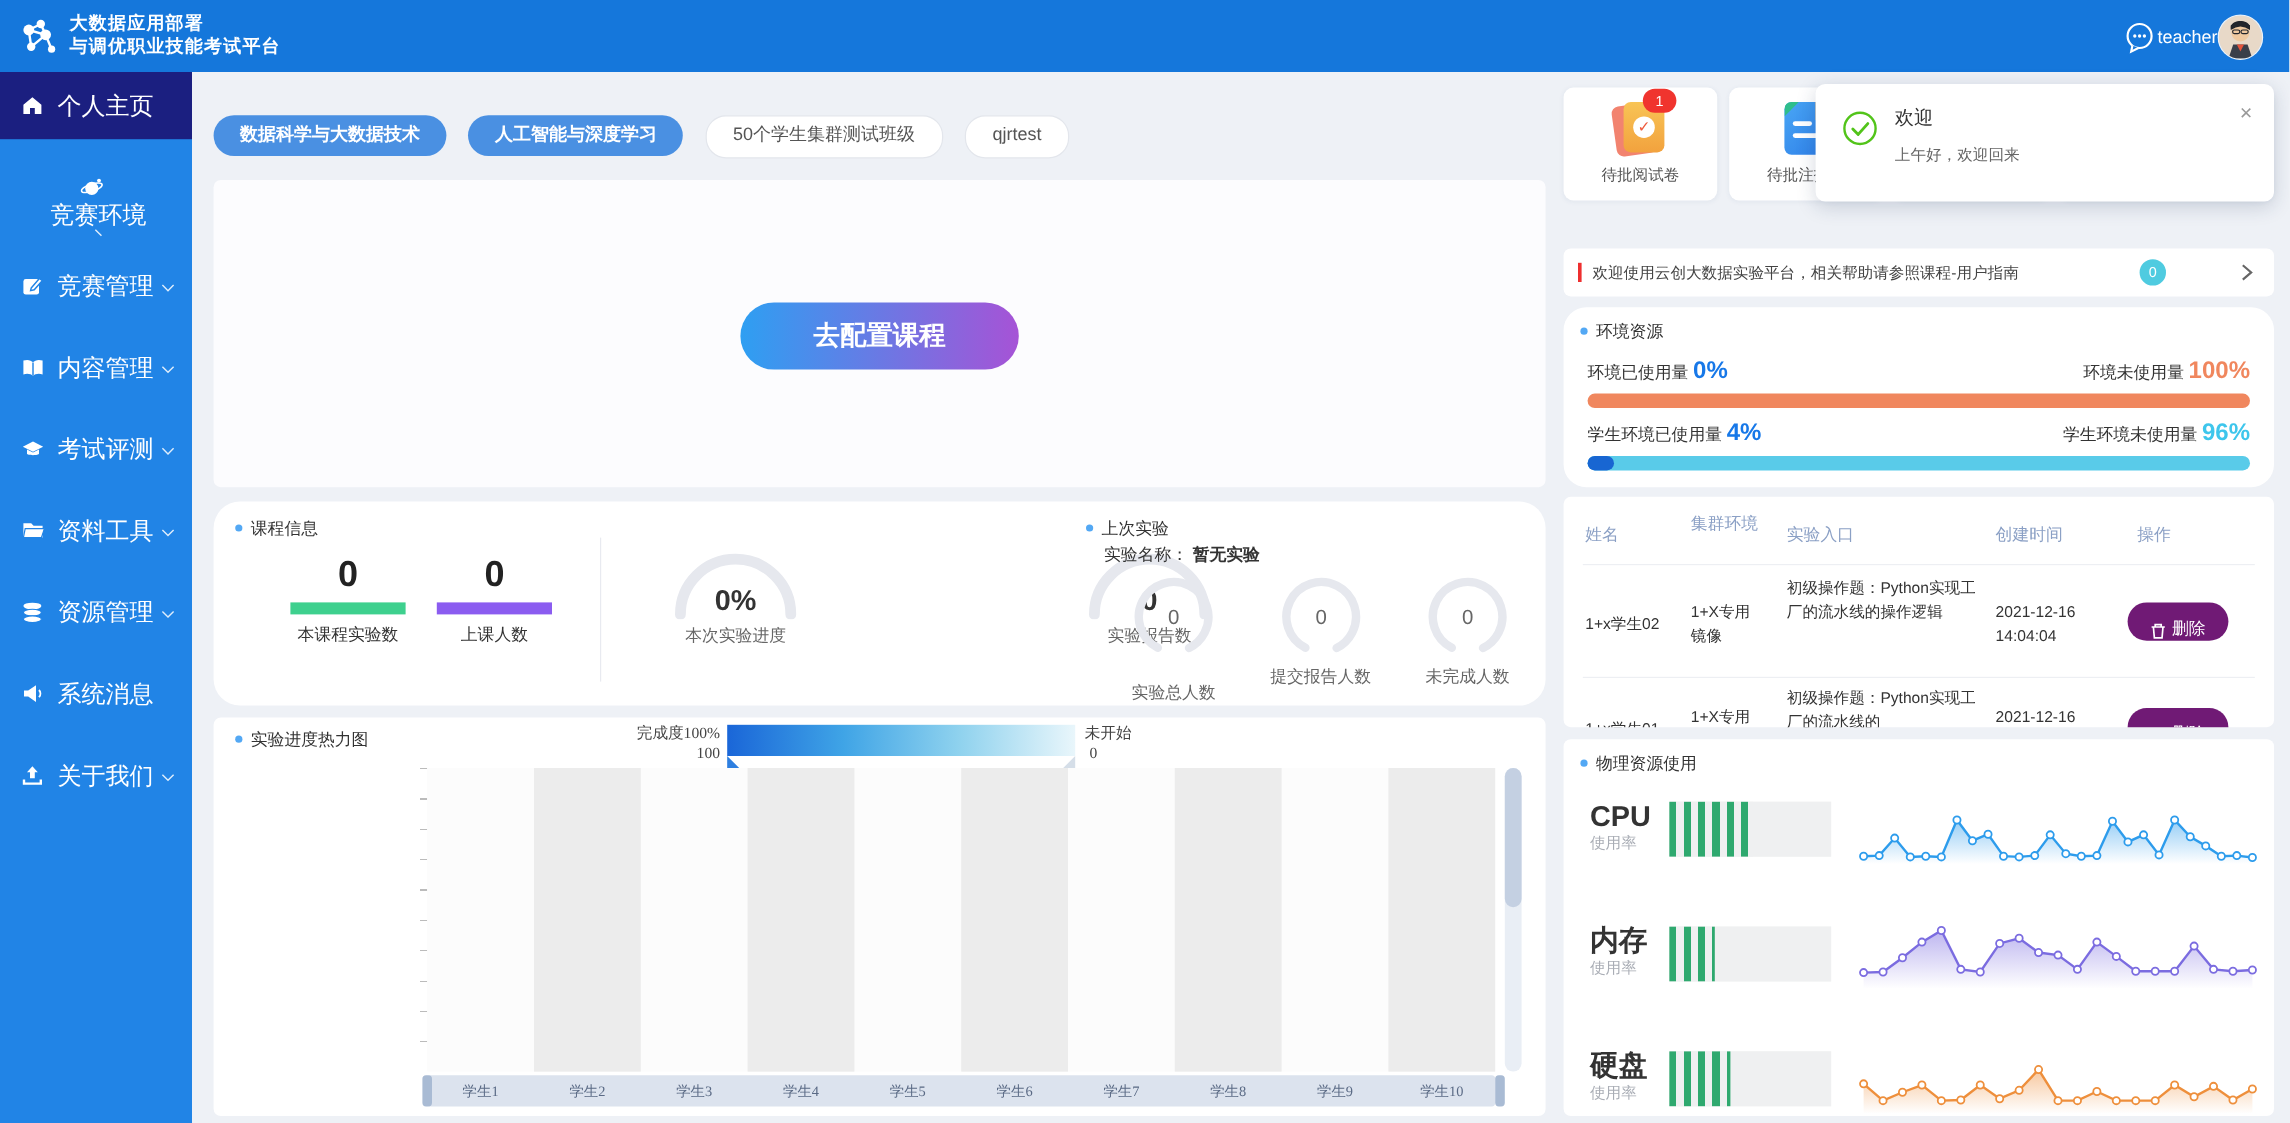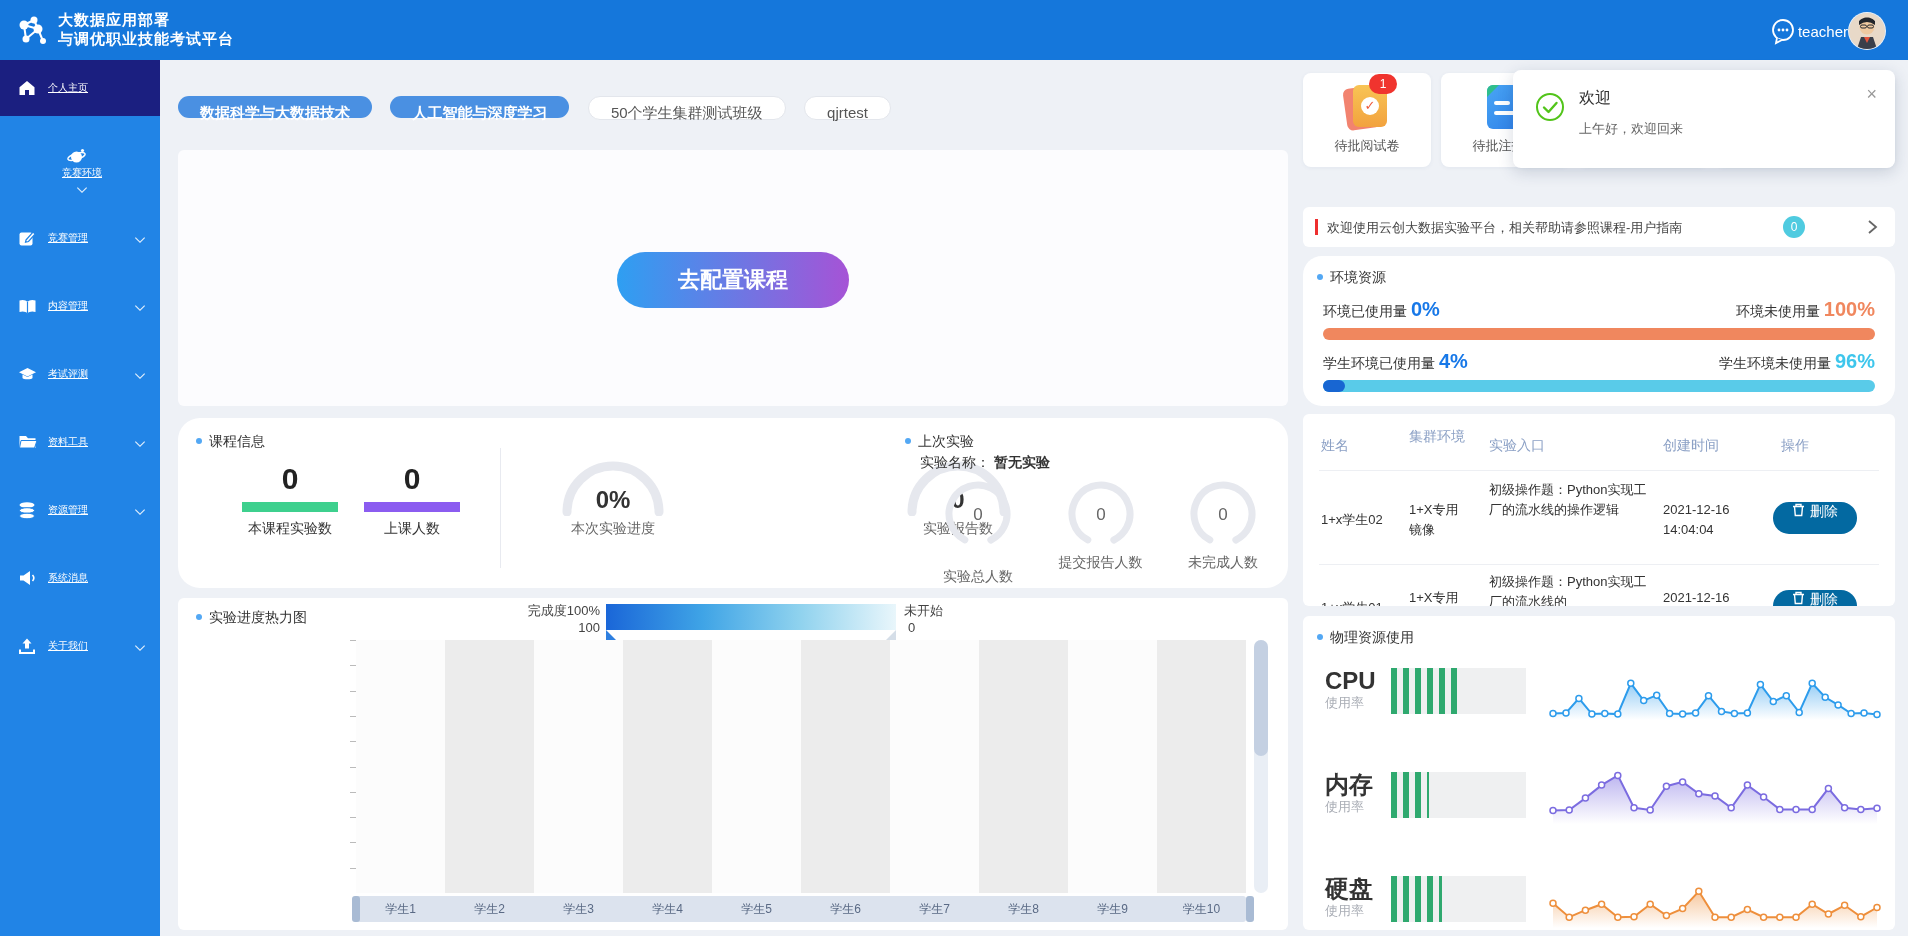--- a/index.html
+++ b/index.html
@@ -8,27 +8,27 @@
   .abs{position:absolute;}
   .card{position:absolute;background:#fff;border-radius:6px;}
   
   .header{left:0;top:0;width:1908px;height:60px;background:#1577DB;color:#fff;}
   .logo-title{left:58px;top:10px;font-size:15px;font-weight:700;line-height:19px;letter-spacing:1px;}
   .hdr-right{right:22px;top:12px;display:flex;align-items:center;gap:0;}
   .uname{color:#fff;font-size:15px;}
   .avatar{width:36px;height:36px;border-radius:50%;background:#cfe0f2;overflow:hidden;border:1px solid rgba(255,255,255,.6);}
   
   .sidebar{left:0;top:60px;width:160px;height:876px;background:#2184E6;}
-  .side-item{display:flex;align-items:center;height:48px;margin-top:20px;padding:0 14px 0 18px;color:#fff;font-size:10px;cursor:pointer;text-decoration:underline;}
+  .side-item{display:flex;align-items:center;height:48px;margin-top:20px;padding:0 14px 0 18px;color:#fff;font-size:20px;cursor:pointer;}
   .side-item.active{background:#1B1F80;margin-top:0;height:56px;}
   .sicon{width:20px;height:20px;margin-right:10px;flex:none;display:flex;align-items:center;}
   .slabel{flex:1;}
   .chev{width:10px;height:10px;border-right:2px solid rgba(255,255,255,.85);border-bottom:2px solid rgba(255,255,255,.85);transform:rotate(45deg) scale(.6);}
   
-  .tab{display:inline-block;height:22px;line-height:34px;border-radius:17px;padding:0 22px;font-size:15px;margin-right:14px;}
+  .tab{display:inline-block;height:34px;line-height:34px;border-radius:17px;padding:0 22px;font-size:15px;margin-right:14px;}
   .tab.on{background:#4A90E2;color:#fff;font-weight:700;}
   .tab.off{background:#fff;color:#555;border:1px solid #E3E6EC;line-height:32px;}
   
   .go-btn{position:absolute;left:50%;top:102px;transform:translateX(-50%);width:232px;height:56px;border:none;border-radius:28px;background:linear-gradient(90deg,#2E9FF2,#A653D6);color:#fff;font-size:22px;font-weight:700;font-family:inherit;cursor:pointer;}
   .bullet{display:inline-block;width:6px;height:6px;border-radius:50%;background:#53A8F4;margin-right:7px;vertical-align:2px;}
   .sec-title{font-size:14px;color:#333;}
   .stat-num{font-size:30px;font-weight:700;color:#222;text-align:center;}
   .stat-bar{height:10px;width:96px;margin:6px auto 8px;}
   .stat-label{font-size:14px;color:#333;text-align:center;}
   .gauge-wrap{position:absolute;text-align:center;width:130px;}
@@ -48,21 +48,21 @@
   .toast{position:absolute;left:1513px;top:70px;width:382px;height:98px;background:#fff;border-radius:8px;box-shadow:0 4px 16px rgba(30,50,90,.18);z-index:20;}
   .pct-blue{color:#1778E8;font-size:20px;font-weight:700;}
   .pct-orange{color:#F0875E;font-size:20px;font-weight:700;}
   .pct-cyan{color:#3EC6EC;font-size:20px;font-weight:700;}
   .env-label{font-size:14px;color:#333;}
   .bar{position:absolute;height:12px;border-radius:6px;left:20px;right:20px;}
   .seg{position:absolute;height:12px;border-radius:6px;left:0;top:0;background:#1866D2;}
   
   .th{font-size:14px;color:#8BA0C5;line-height:18px;}
   .td{font-size:13px;color:#333;line-height:20px;}
-  .del-btn{display:flex;align-items:flex-start;justify-content:center;gap:5px;width:84px;height:32px;border:none;border-radius:16px;background:#0369a1;color:#fff;font-size:14px;font-family:Liberation Serif, serif;cursor:pointer;}
+  .del-btn{display:flex;align-items:flex-end;justify-content:center;gap:5px;width:84px;height:32px;border:none;border-radius:16px;background:#701a75;color:#fff;font-size:14px;font-family:Liberation Serif, serif;cursor:pointer;}
   .rowline{position:absolute;left:16px;right:16px;height:1px;background:#EDEFF3;}
   
   .phys-label{font-size:24px;font-weight:700;color:#333;line-height:26px;}
   .phys-sub{font-size:13px;color:#A9ADB5;}
   .gauge-box{position:absolute;width:135px;height:46px;background:#EFF0F1;overflow:hidden;}
   .stripes{position:absolute;left:0;top:0;bottom:0;background:repeating-linear-gradient(90deg,#2FA96F 0 6px,#EFF0F1 6px 12px);}
   .slider-band{position:absolute;background:#DCE3EE;border-radius:3px;display:flex;}
   .handle{position:absolute;width:8px;height:26px;background:#A9BBD4;border-radius:3px;top:0;}
 </style>
 </head>
@@ -276,21 +276,21 @@
       <div style="text-align:center;width:110px;">
         <svg width="68" height="68" viewBox="0 0 68 68">
           <circle cx="34" cy="34" r="29" fill="none" stroke="#E6E8EE" stroke-width="7" stroke-linecap="round" stroke-dasharray="155 188" transform="rotate(117 34 34)"></circle>
           <text x="34" y="40" text-anchor="middle" font-size="17" fill="#666">0</text>
         </svg>
         <div style="font-size:14px;color:#666;margin-top:2px;">未完成人数</div>
       </div>
     </div>
   </div>
 
-  <div class="card" style="left:178px;top:598px;width:1110px;height:332px;">
+  <div class="card" style="left:178px;top:598px;width:1110px;height:332px;font-family:Liberation Serif, serif;">
     <div class="abs" style="left:18px;top:10px;">
       <span class="bullet"></span><span class="sec-title">实验进度热力图</span>
     </div>
 
     <div class="abs legend-txt" style="left:330px;top:4px;width:92px;text-align:right;">
       <div>完成度100%</div>
       <div>100</div>
     </div>
     <div class="abs" style="left:428px;top:6px;width:290px;height:26px;background:linear-gradient(90deg,#1A66D8,#3FA4E6,#8FD2EE,#E9F6FB);"></div>
     <div class="abs" style="left:428px;top:32px;width:0;height:0;border-left:10px solid transparent;border-bottom:10px solid #2E7FE0;transform:rotate(90deg);"></div>

